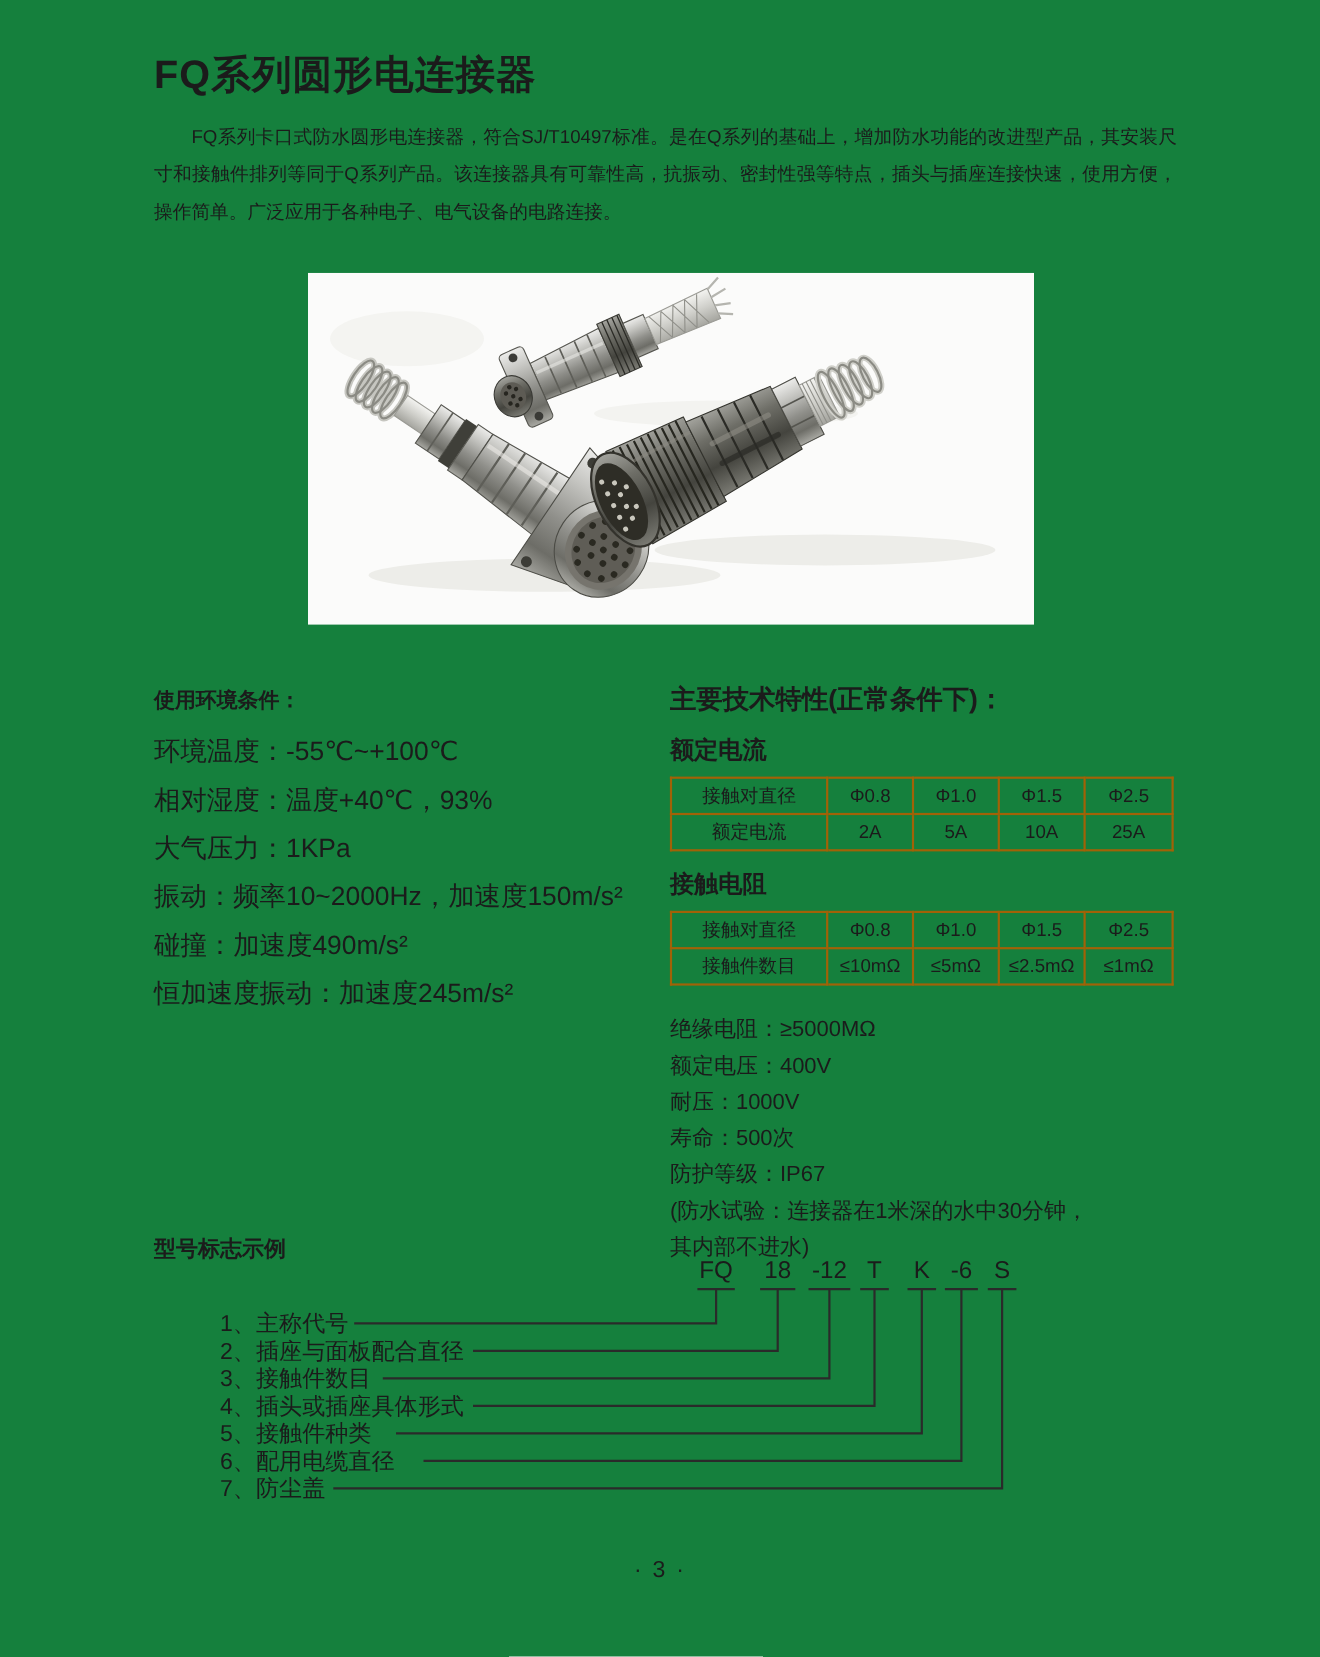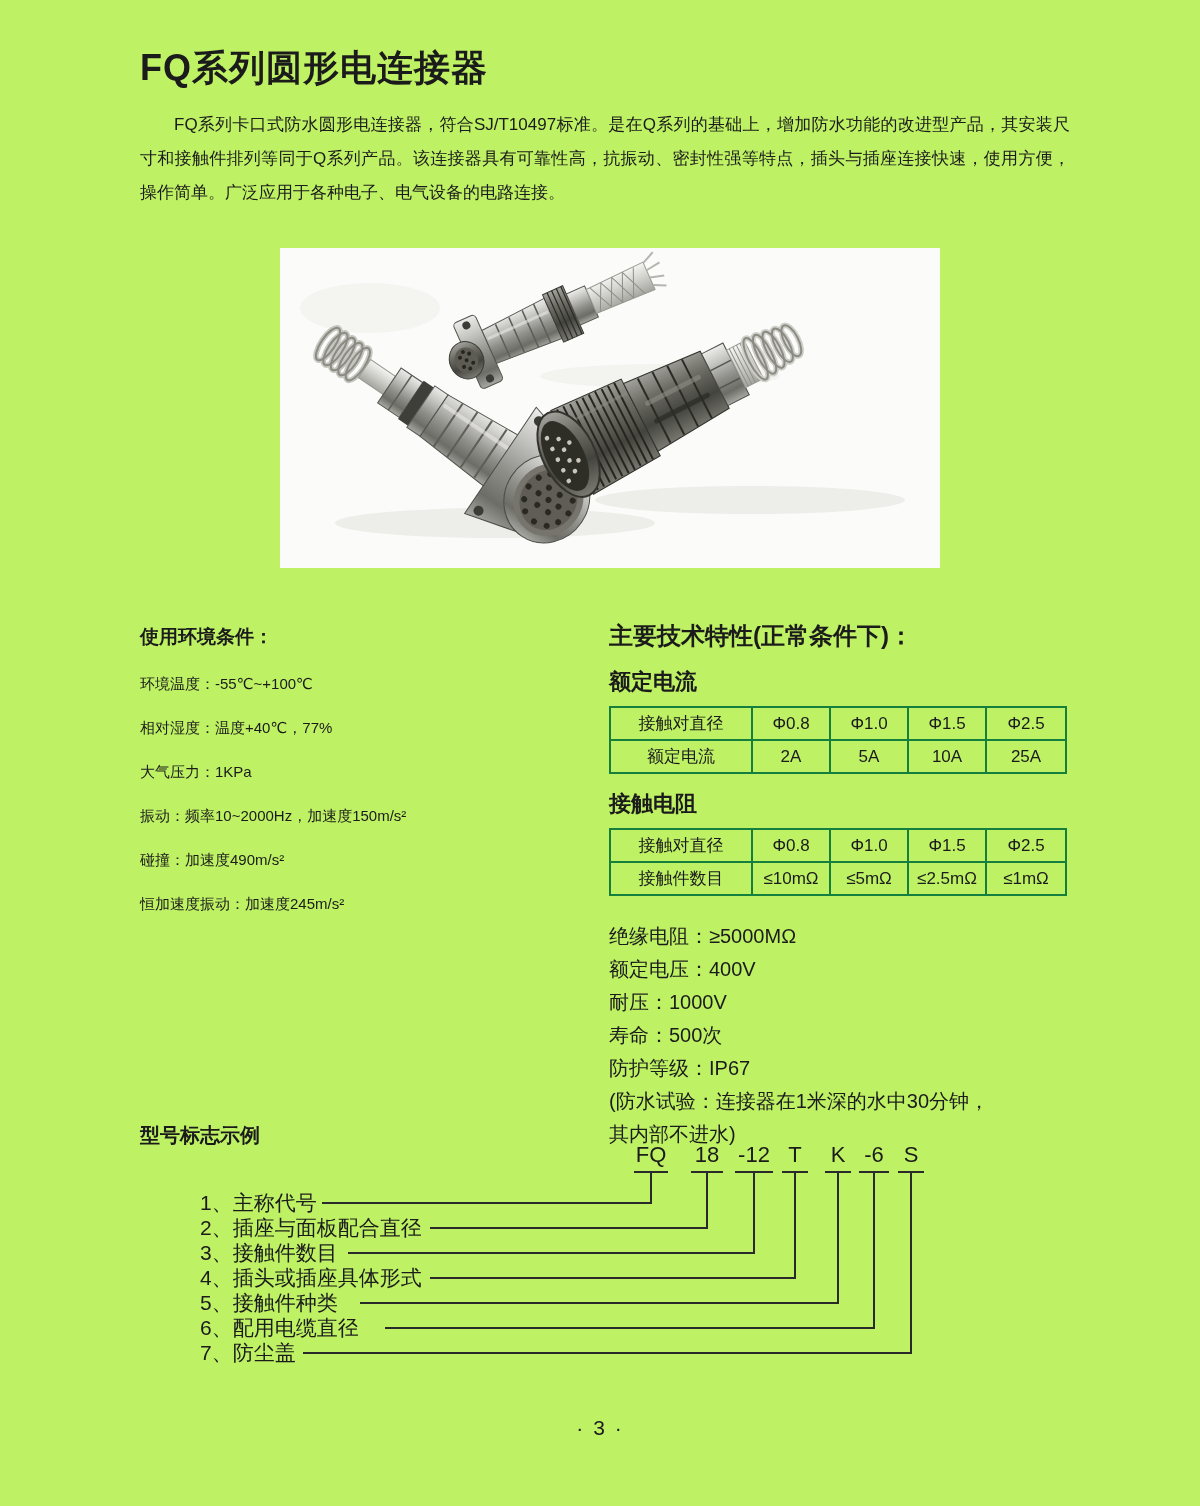--- a/index.html
+++ b/index.html
@@ -1,31 +1,31 @@
 <!DOCTYPE html>
 <html><head>
 <meta charset="utf-8">
 <style>
   html,body{margin:0;padding:0;background:#e8e8e8;}
-  .page{position:relative;width:1200px;height:1506px;margin:0 auto;background:#bef264;
+  .page{position:relative;width:1200px;height:1506px;margin:0 auto;background:#15803d;
         color:#1b1b1b;font-family:"Liberation Sans","DejaVu Sans",sans-serif;overflow:hidden;}
   .abs{position:absolute;}
   h1,h2,h3,p{margin:0;padding:0;}
   #title{left:140px;top:44px;font-size:36px;font-weight:700;letter-spacing:1px;}
   #intro{left:140px;top:108px;width:930px;font-size:17px;line-height:34px;
          text-align:justify;text-indent:2em;}
   #photo{left:280px;top:248px;}
   #env{left:140px;top:624px;width:460px;}
   #env h2{font-size:19px;font-weight:700;margin-bottom:12px;}
-  .env-item{font-size:15px;height:44px;line-height:44px;white-space:nowrap;}
+  .env-item{font-size:24px;height:44px;line-height:44px;white-space:nowrap;}
   #specs{left:609px;top:620px;width:460px;}
   #specs h2{font-size:24px;font-weight:700;}
   .tbl-title{font-size:22px;font-weight:700;margin:15px 0 9px;}
   table.spec{border-collapse:collapse;width:456px;table-layout:fixed;}
-  table.spec td{border:2px solid #15803d;height:31px;text-align:center;
+  table.spec td{border:2px solid #a16207;height:31px;text-align:center;
                 font-size:17px;padding:0;white-space:nowrap;}
   .notes{margin-top:24px;}
   .note-line{font-size:20px;line-height:33px;white-space:nowrap;}
   #model-heading{left:140px;top:1122px;font-size:20px;font-weight:700;}
   #model-svg{left:0;top:1120px;}
   #model-svg text{fill:#1b1b1b;}
   #model-svg .code{font-size:22px;}
   #model-svg .lbl{font-size:21px;}
   #model-svg .ln{stroke:#2a2a2a;stroke-width:2;fill:none;}
   #pageno{left:0;top:1416px;width:1200px;text-align:center;font-size:21px;letter-spacing:2px;}
@@ -186,21 +186,21 @@
         <circle cx="2" cy="18" r="2.3" fill="#c9c7bd"></circle>
           <circle cx="10" cy="-10" r="2.3" fill="#c9c7bd"></circle>
         <circle cx="10" cy="10" r="2.3" fill="#c9c7bd"></circle>
       </g>
     </g>
   </svg>
 
   <section id="env" class="abs">
     <h2>使用环境条件：</h2>
     <div class="env-item">环境温度：-55℃~+100℃</div>
-    <div class="env-item">相对湿度：温度+40℃，77%</div>
+    <div class="env-item">相对湿度：温度+40℃，93%</div>
     <div class="env-item">大气压力：1KPa</div>
     <div class="env-item">振动：频率10~2000Hz，加速度150m/s²</div>
     <div class="env-item">碰撞：加速度490m/s²</div>
     <div class="env-item">恒加速度振动：加速度245m/s²</div>
   </section>
 
   <section id="specs" class="abs">
     <h2>主要技术特性(正常条件下)：</h2>
 
     <h3 class="tbl-title">额定电流</h3>

